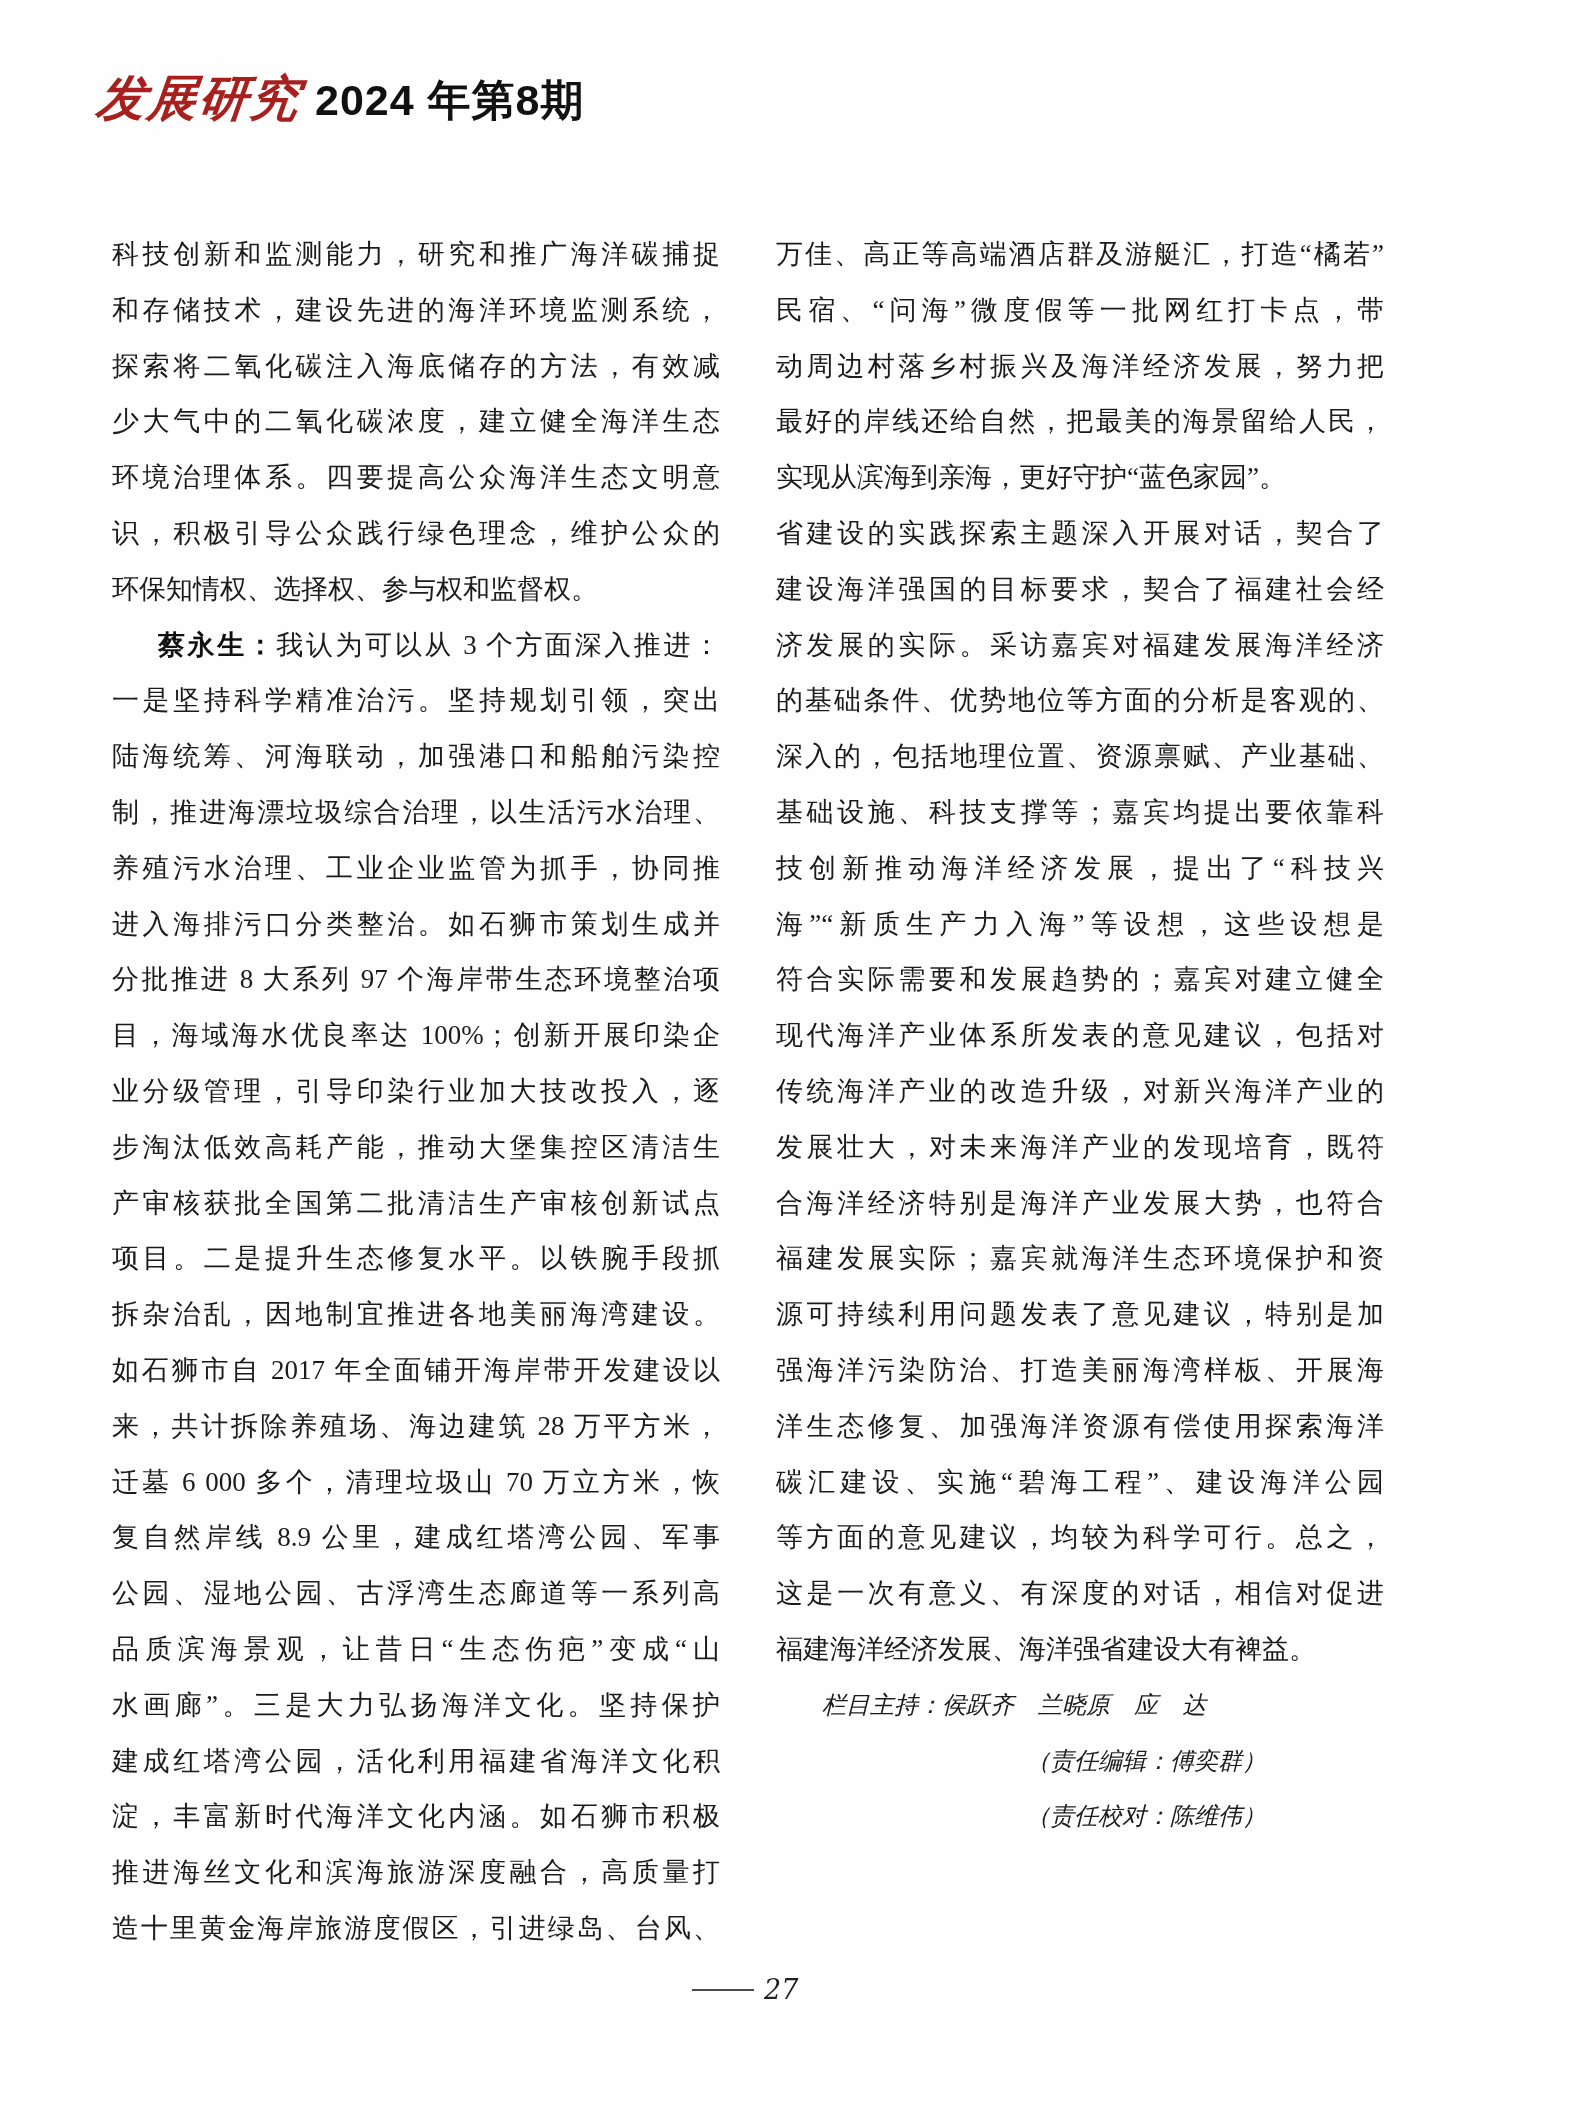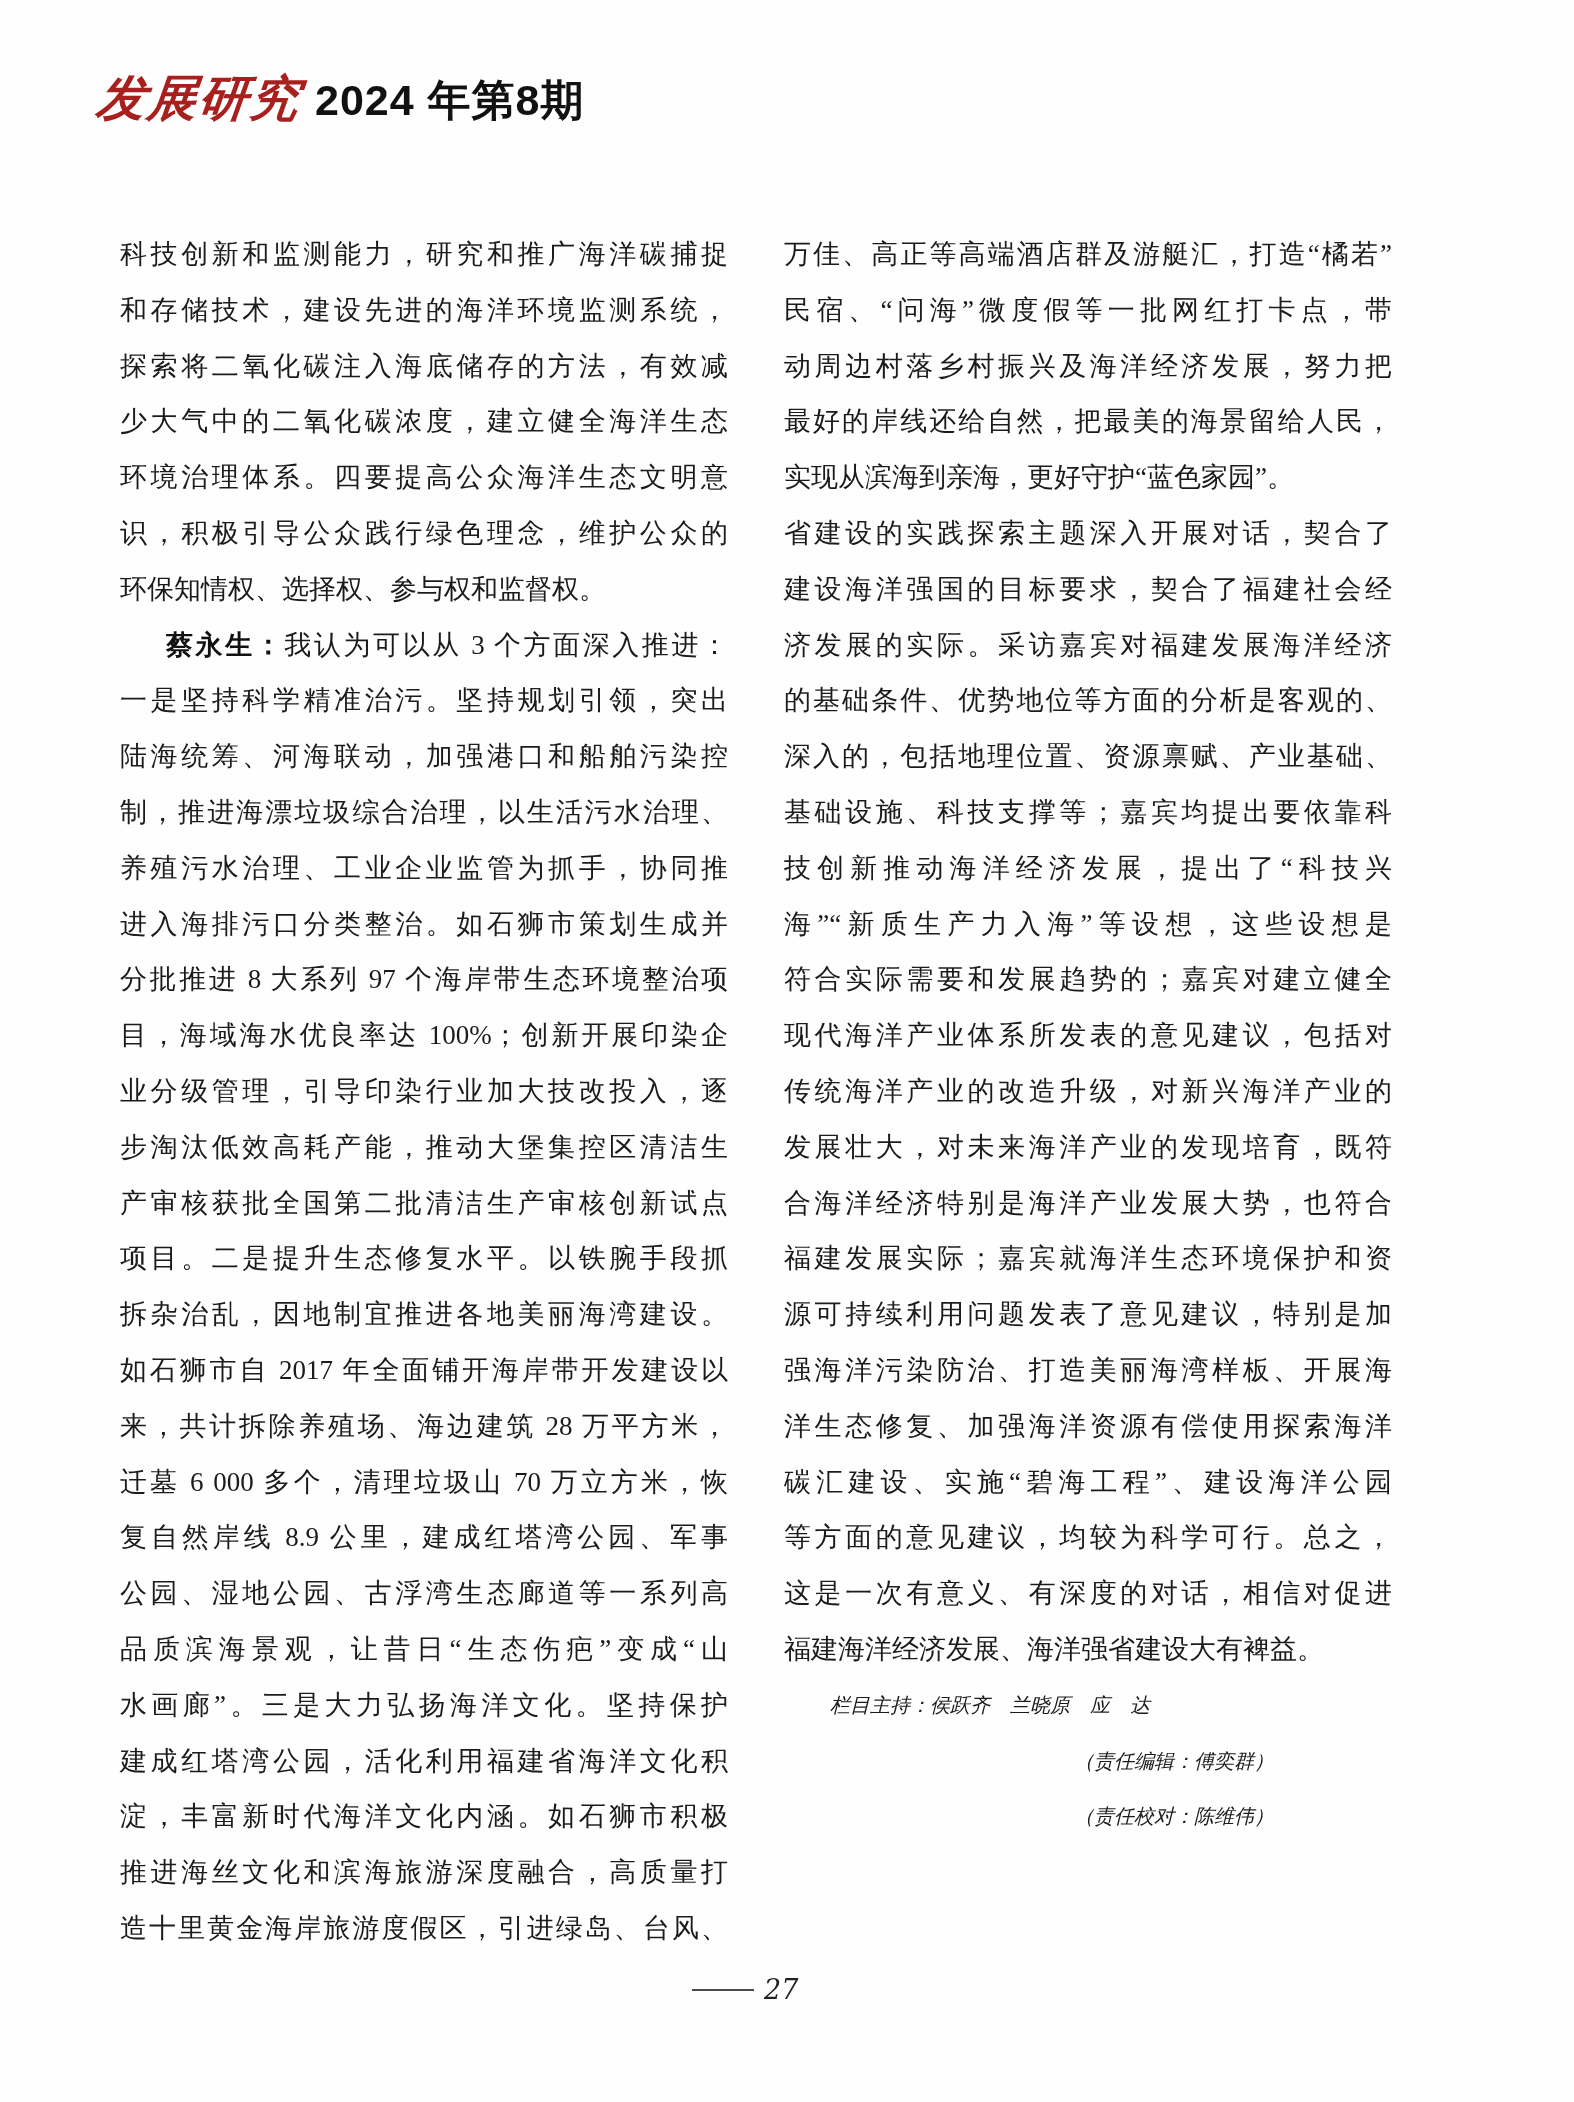--- a/index.html
+++ b/index.html
@@ -26,21 +26,21 @@
     transform:skewX(-6deg);
     letter-spacing:2px;
   }
   .issue{
     font-family:"Liberation Sans","DejaVu Sans",sans-serif;
     font-weight:bold;font-size:43px;line-height:1;
     color:#111;letter-spacing:1px;
   }
   
   .cols{
-    position:absolute;left:120px;top:227px;
+    position:absolute;left:112px;top:227px;
     width:1272px;
     display:flex;gap:56px;
   }
   .col{width:608px;}
   .line{
     height:55.8px;line-height:55.8px;
     font-size:27px;
     text-align:justify;
     text-align-last:justify;
     white-space:nowrap;
@@ -48,21 +48,21 @@
   }
   .line b{
     font-family:"Liberation Sans","DejaVu Sans",sans-serif;
     font-weight:bold;color:#111;
   }
   .line.indent{text-indent:46px;}
   .line.end{text-align-last:left;}
   .line.kai{
     font-family:"DejaVu Serif","Liberation Serif",serif;
     font-style:italic;font-weight:500;
-    font-size:20px;
+    font-size:24px;
     text-align:left;text-align-last:left;
   }
   .line.kai.right{
     text-align:center;text-align-last:right;
     padding-right:118px;box-sizing:border-box;
   }
   
   .pageno{
     position:absolute;left:692px;top:1976px;
     display:flex;align-items:center;gap:10px;

